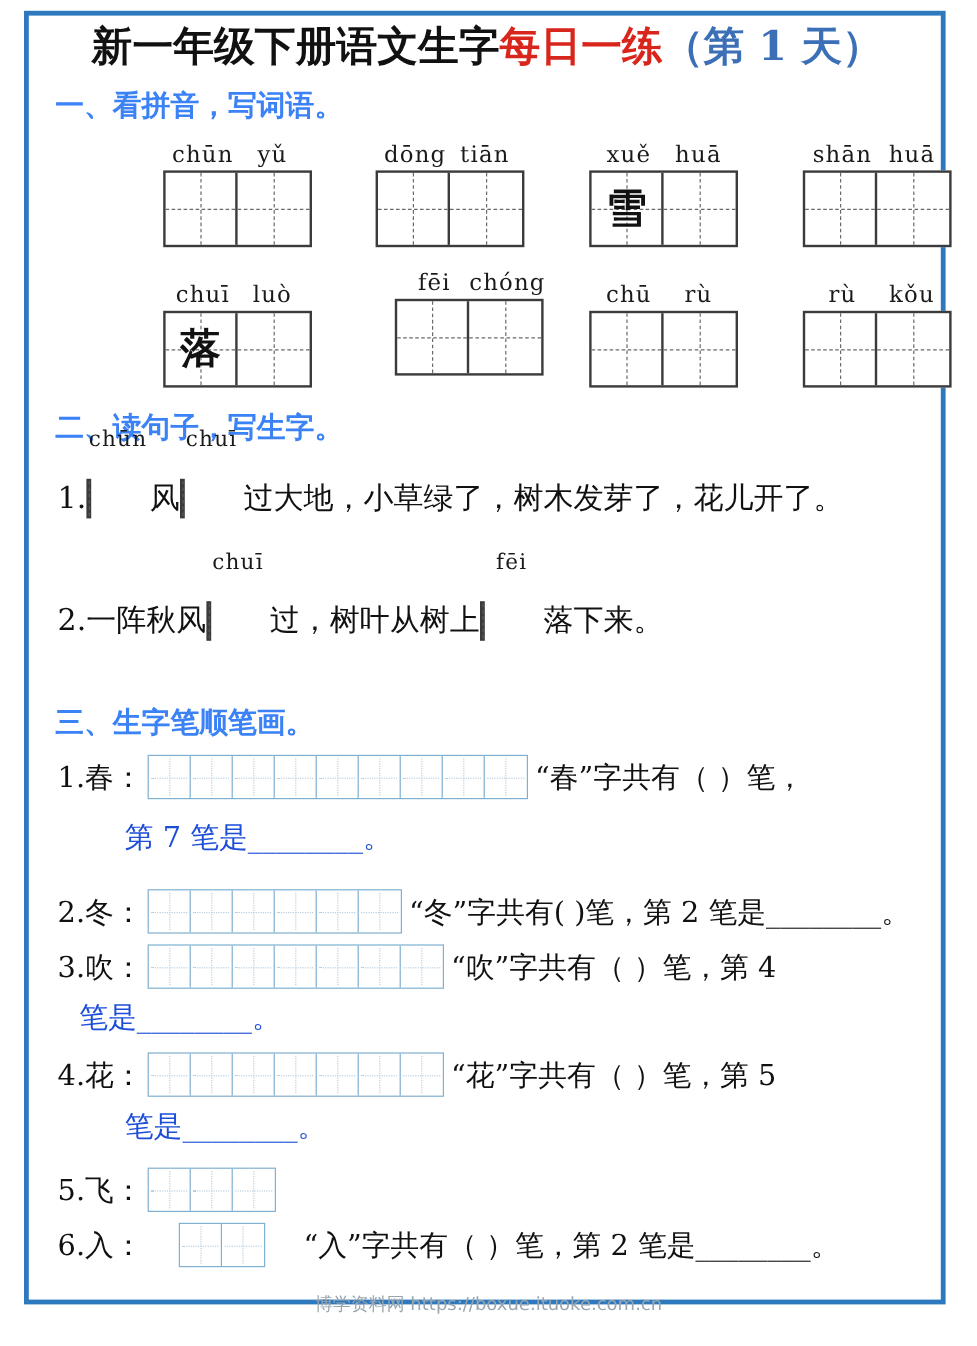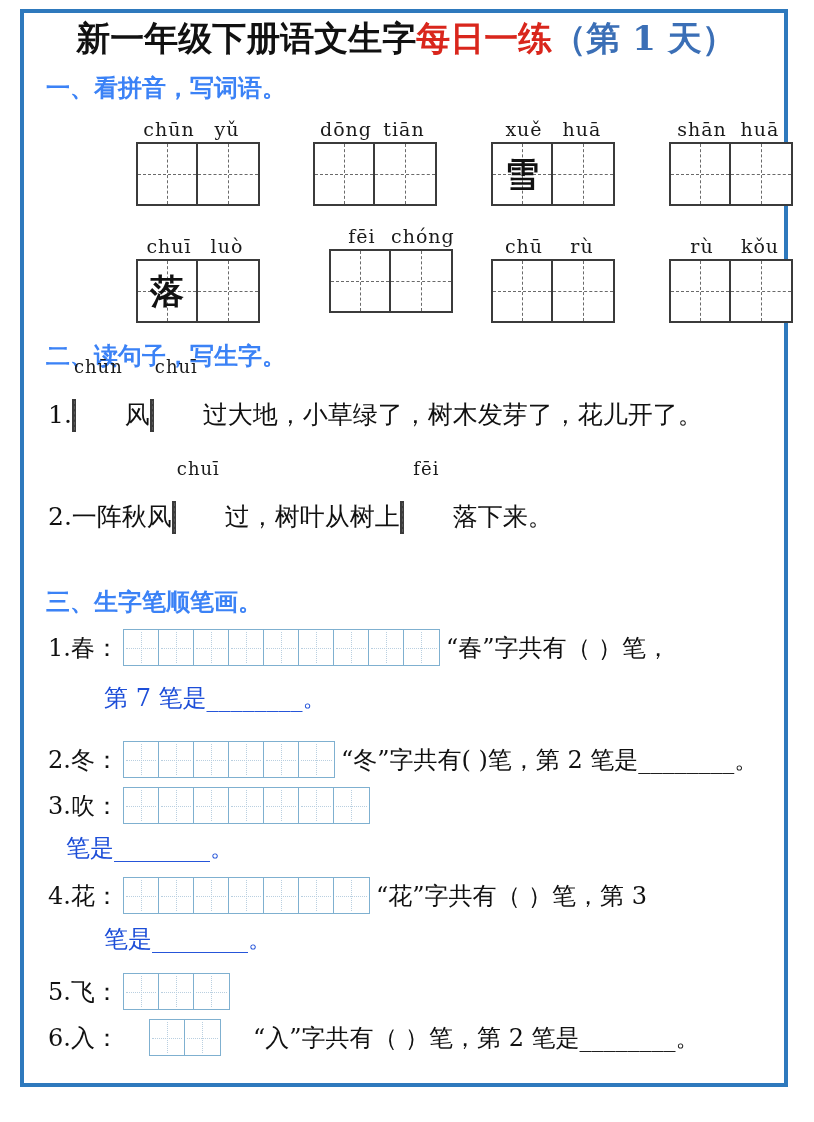--- a/index.html
+++ b/index.html
@@ -352,48 +352,50 @@
         <span class="lead">3.吹：</span>
         <div class="stroke-grid">
           <div class="sc"></div>
           <div class="sc"></div>
           <div class="sc"></div>
           <div class="sc"></div>
           <div class="sc"></div>
           <div class="sc"></div>
           <div class="sc"></div>
         </div>
+        <span class="tail">“吹”字共有（        ）笔，第 4</span>
       </div>
       <div class="q-cont" style="left: 66px; top: 832px;">笔是________。</div>
       <div class="q-row" style="left: 48px; top: 877px;">
         <span class="lead">4.花：</span>
         <div class="stroke-grid">
           <div class="sc"></div>
           <div class="sc"></div>
           <div class="sc"></div>
           <div class="sc"></div>
           <div class="sc"></div>
           <div class="sc"></div>
           <div class="sc"></div>
         </div>
-        <span class="tail">“花”字共有（        ）笔，第 3</span>
+        <span class="tail">“花”字共有（        ）笔，第 5</span>
       </div>
       <div class="q-cont" style="left: 104px; top: 923px;">笔是________。</div>
       <div class="q-row" style="left: 48px; top: 973px;">
         <span class="lead">5.飞：</span>
         <div class="stroke-grid">
           <div class="sc"></div>
           <div class="sc"></div>
           <div class="sc"></div>
         </div>
       </div>
       <div class="q-row" style="left: 48px; top: 1019px; gap: 26px;">
         <span class="lead">6.入：</span>
         <div class="stroke-grid">
           <div class="sc"></div>
           <div class="sc"></div>
         </div>
         <span class="tail">“入”字共有（        ）笔，第 2 笔是________。</span>
       </div>
     </div>
 
+  <div id="footer-watermark">博学资料网 https://boxue.ituoke.com.cn</div>
 
 </div>
 
 </body></html>

